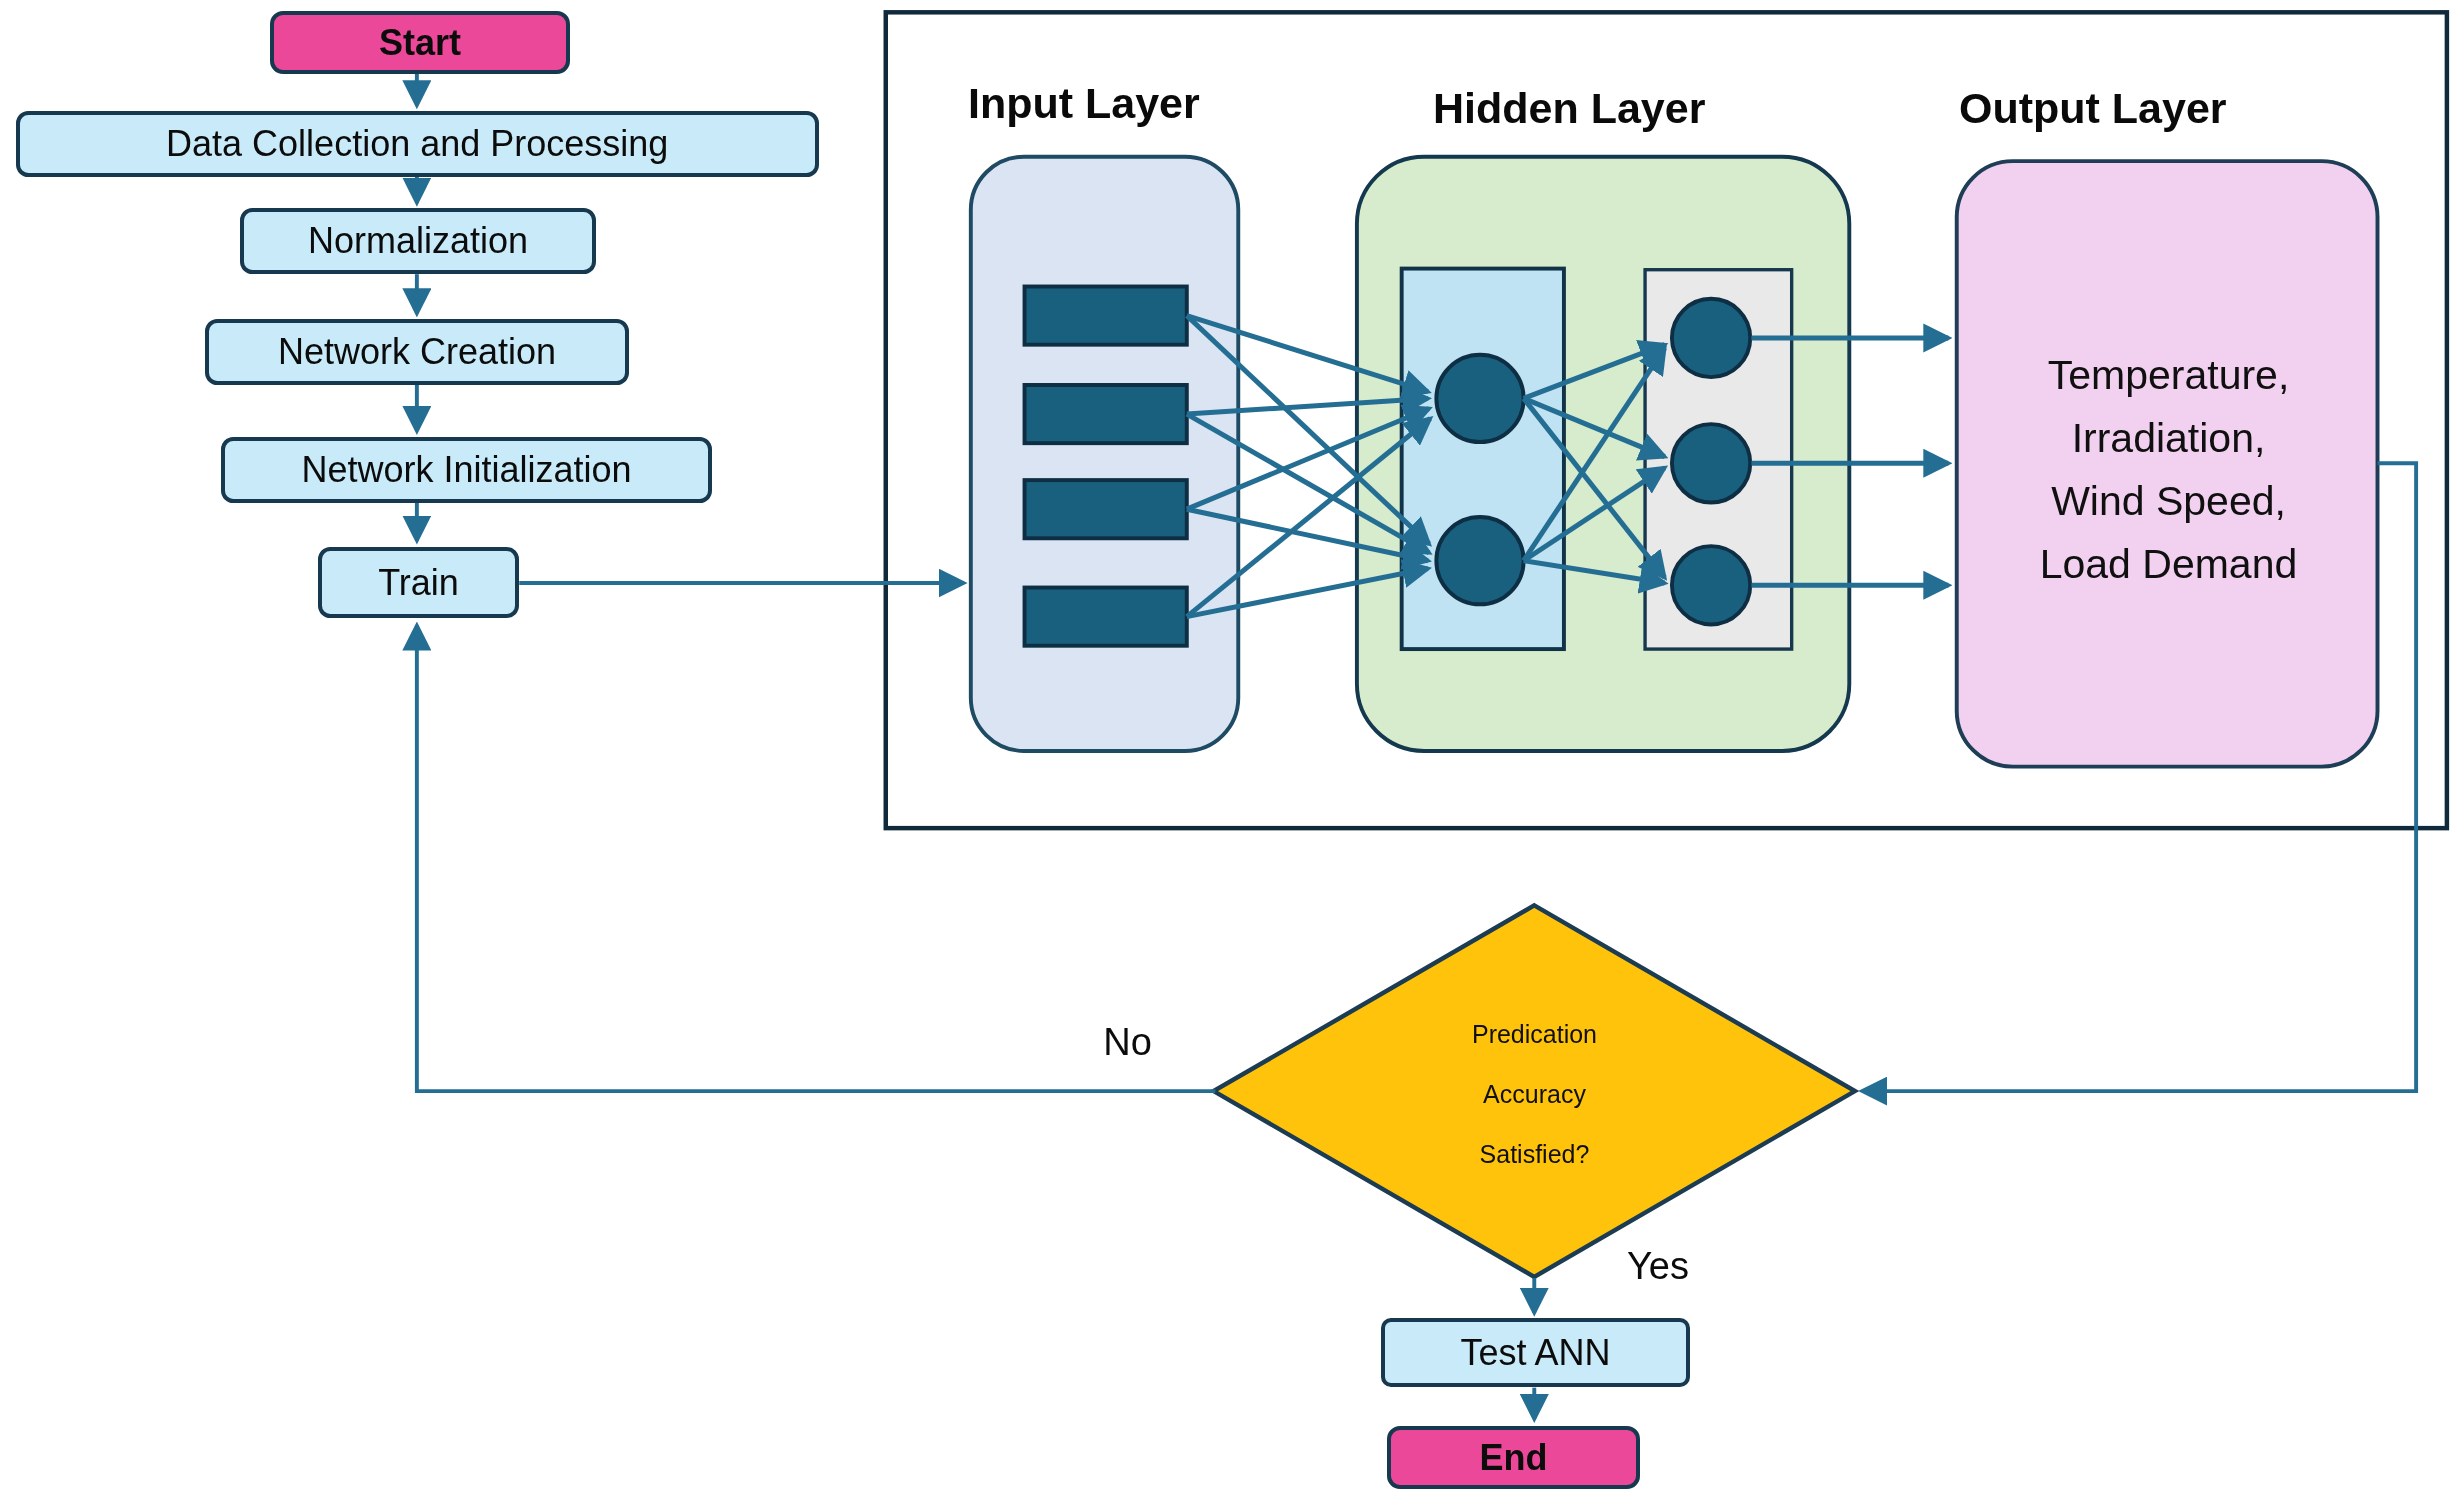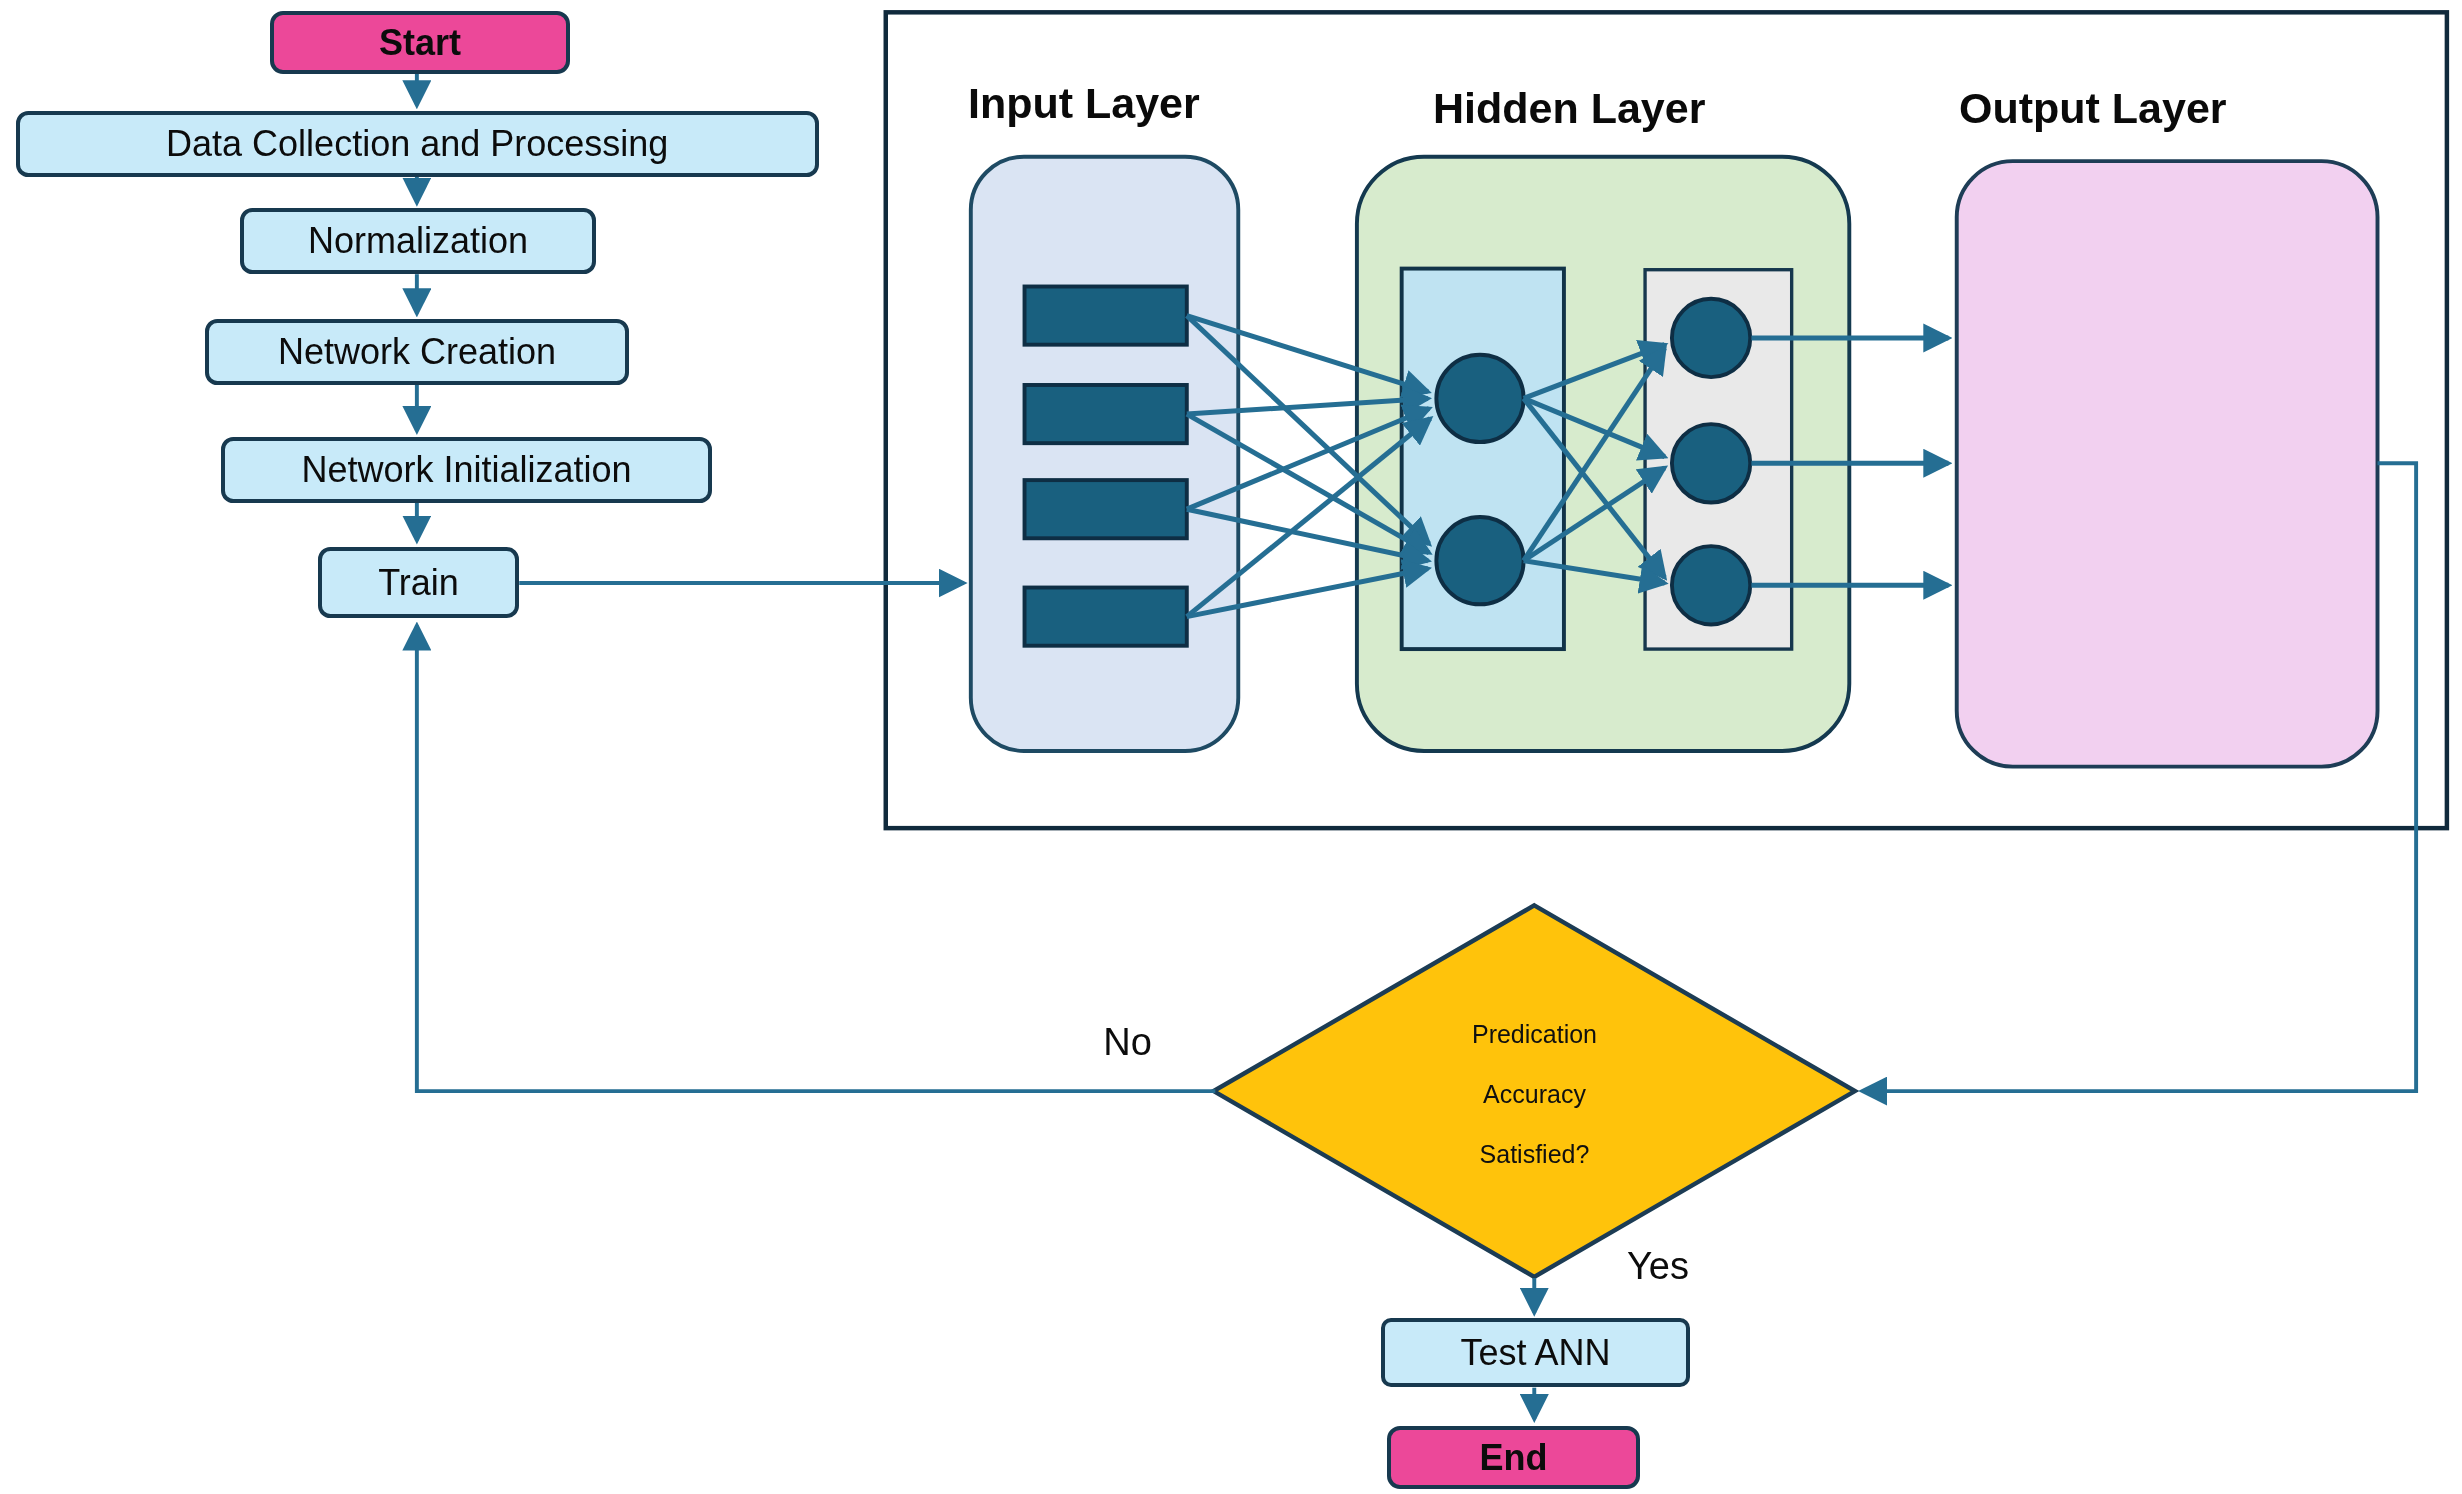--- a/index.html
+++ b/index.html
@@ -143,20 +143,26 @@
   <div class="abs layer-title" style="left:968px;top:78px;width:285px;height:50px;">
     <span>Input Layer</span>
   </div>
   <div class="abs layer-title" style="left:1433px;top:83px;width:319px;height:50px;">
     <span>Hidden Layer</span>
   </div>
   <div class="abs layer-title" style="left:1959px;top:83px;width:319px;height:50px;">
     <span>Output Layer</span>
   </div>
 
+  <div class="abs multiline output-text" style="left:1970px;top:341px;width:397px;height:257px;">
+    <span>Temperature,</span>
+    <span>Irradiation,</span>
+    <span>Wind Speed,</span>
+    <span>Load Demand</span>
+  </div>
 
   <div class="abs multiline decision-text" style="left:1350px;top:1001px;width:369px;height:185px;">
     <span>Predication</span>
     <span>Accuracy</span>
     <span>Satisfied?</span>
   </div>
 
   <div class="abs edge-label" style="left:1080px;top:1017px;width:95px;height:50px;">
     <span>No</span>
   </div>

